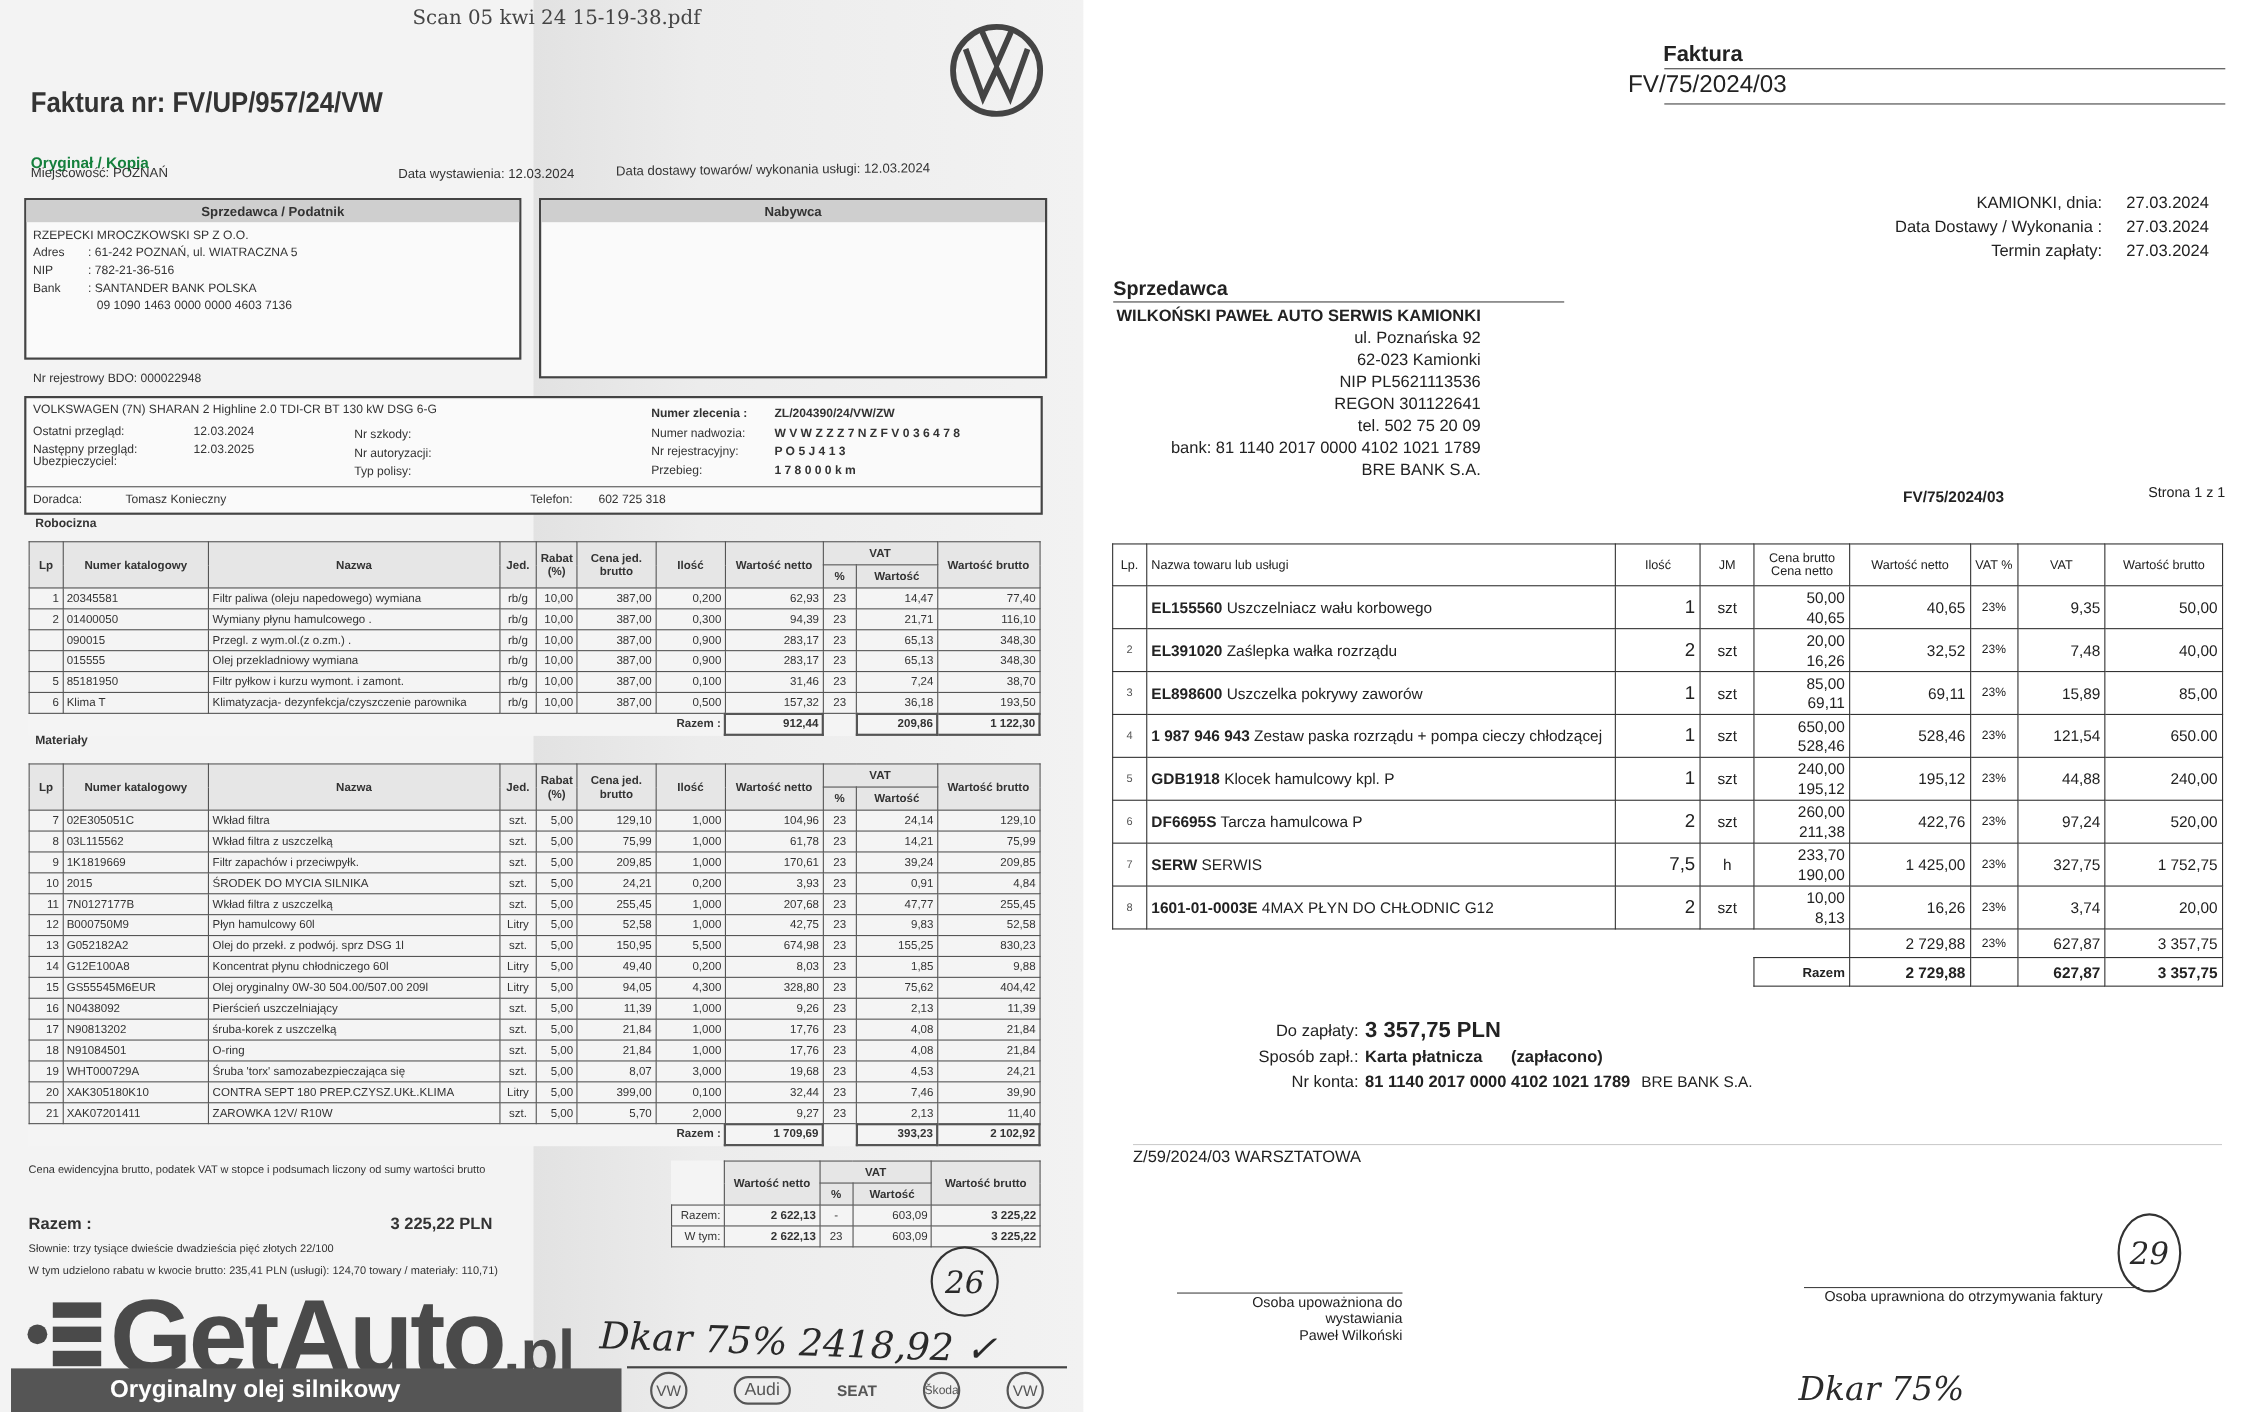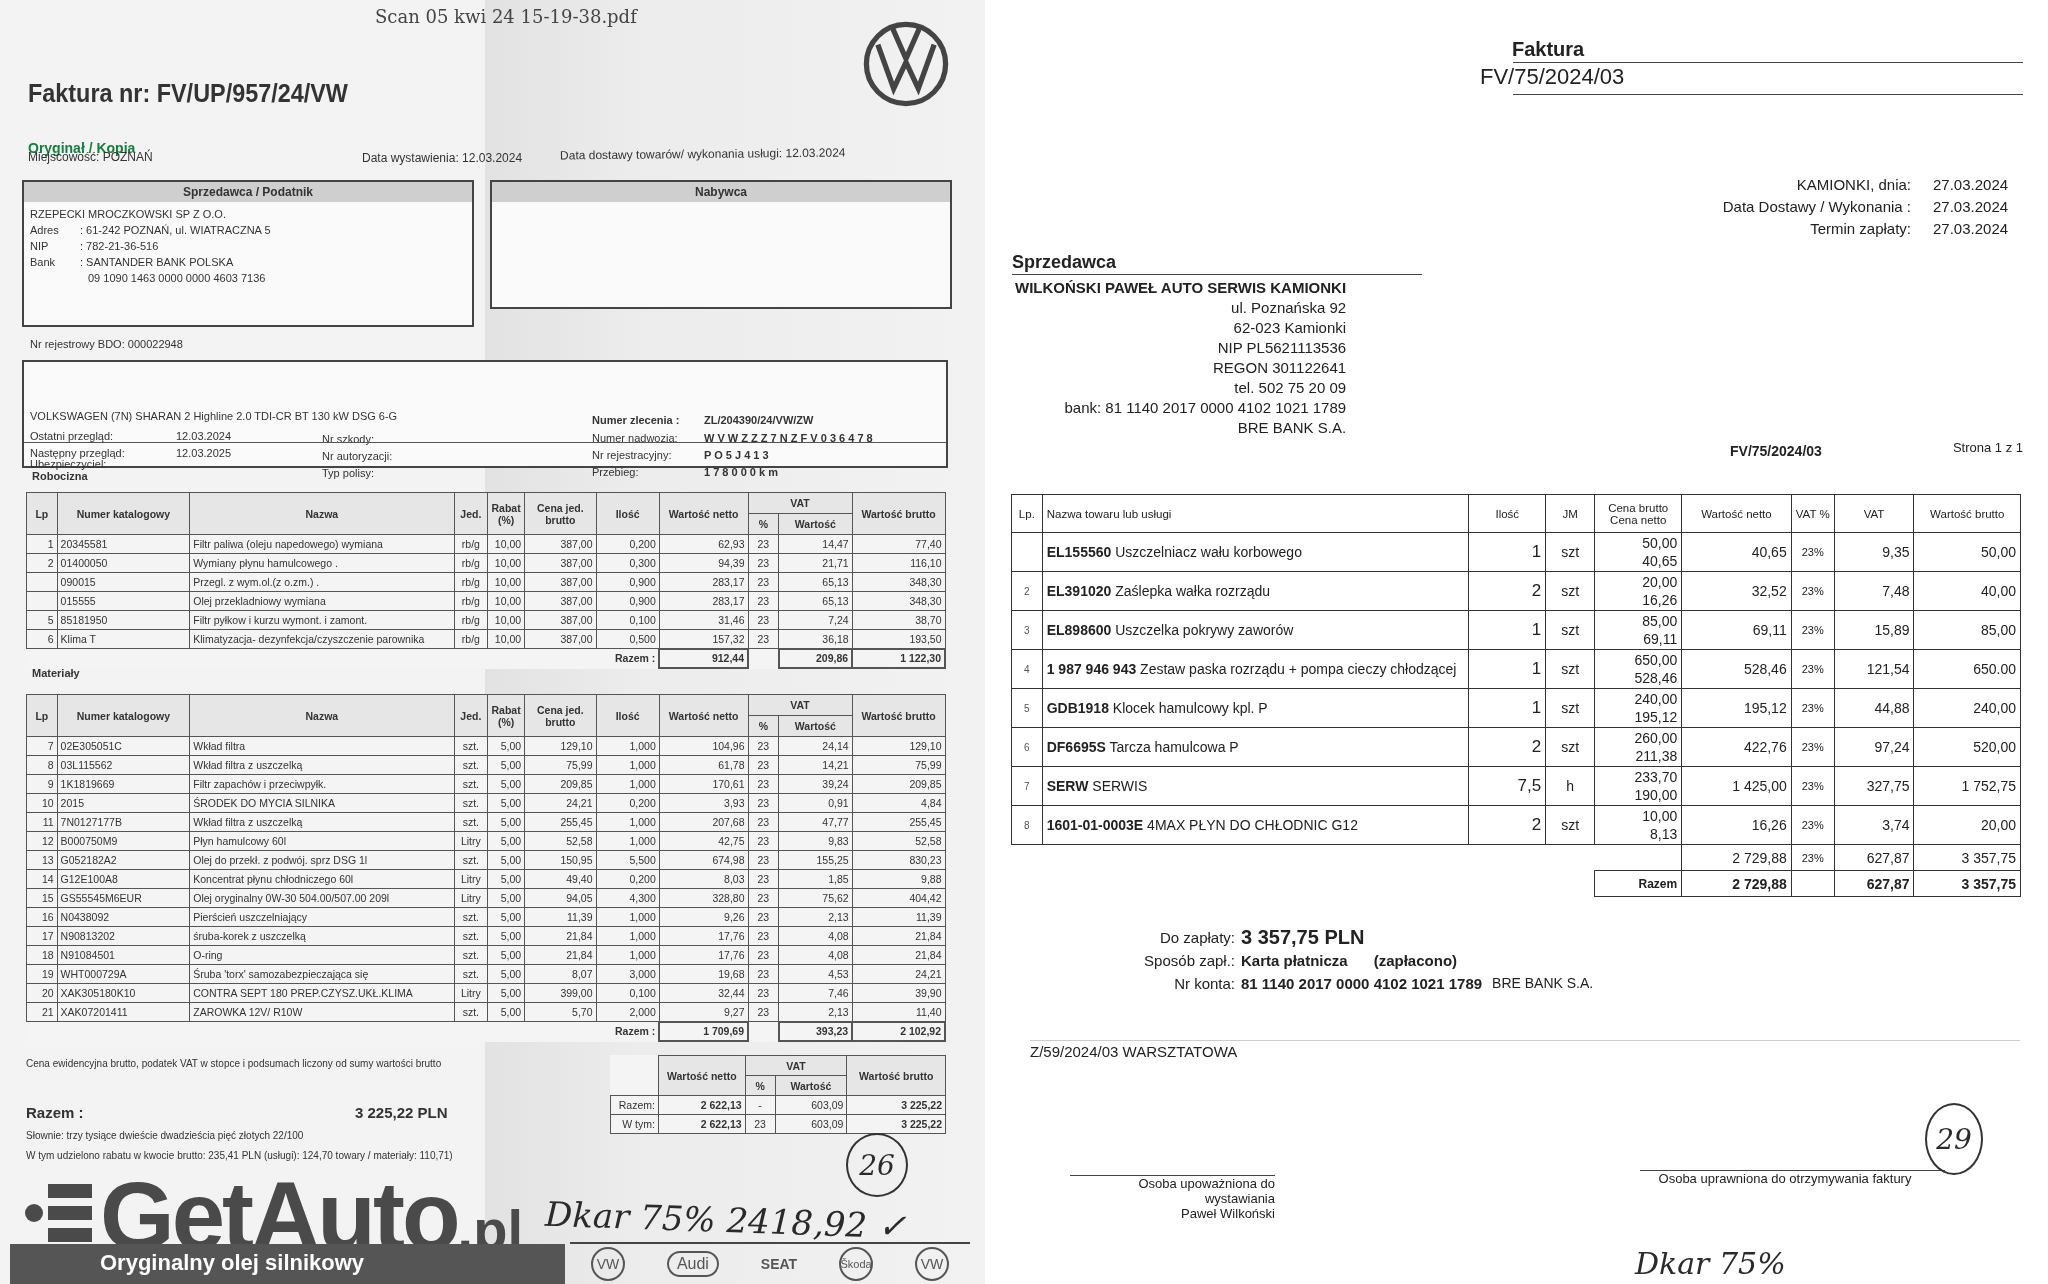--- a/index.html
+++ b/index.html
@@ -12,26 +12,26 @@
   .filename { position: absolute; left: 375px; top: 6px; font-family: "DejaVu Serif", serif; font-size: 18px; color: #444; }
   .vw-logo { position: absolute; left: 862px; top: 20px; width: 88px; height: 88px; }
   .l-title { position: absolute; left: 28px; top: 78px; font-size: 26px; font-weight: bold; color: #333; transform: scaleX(0.9); transform-origin: left; }
   .l-orig { position: absolute; left: 28px; top: 140px; font-size: 14px; font-weight: bold; color: #15803d; }
   .l-miej { position: absolute; left: 28px; top: 150px; font-size: 12px; color: #333; }
   .l-datew { position: absolute; left: 362px; top: 151px; font-size: 12px; color: #333; }
   .l-datad { position: absolute; left: 560px; top: 147px; font-size: 12px; color: #333; transform: rotate(-0.6deg); }
   .box { position: absolute; border: 2px solid #444; background: #fafafa; }
   .box-head { background: #cfcfcf; text-align: center; font-size: 12px; font-weight: bold; padding: 3px 0; color: #333; }
   .seller-box { left: 22px; top: 180px; width: 452px; height: 147px; }
-  .buyer-box { left: 490px; top: 180px; width: 462px; height: 129px; }
+  .buyer-box { left: 490px; top: 180px; width: 462px; height: 164px; }
   .seller-line { font-size: 11px; color: #333; padding: 2px 6px; display: flex; }
   .seller-line .k { width: 50px; }
   .bdo { position: absolute; left: 30px; top: 338px; font-size: 11px; color: #333; }
   .vehicle-box { left: 22px; top: 360px; width: 926px; height: 108px; font-size: 11px; color: #333; }
-  .vrow { position: absolute; font-size: 11px; color: #333; margin-top: 44px; }
+  .vrow { position: absolute; font-size: 11px; color: #333; }
   .section-label { position: absolute; font-size: 11px; font-weight: bold; color: #333; }
 
   table.lt { position: absolute; border-collapse: collapse; font-size: 10.5px; color: #333; background: #f4f4f4; }
   table.lt th, table.lt td { border: 1px solid #555; padding: 1px 3px; height: 19px; }
   table.lt th { font-weight: bold; text-align: center; font-size: 10.5px; background: #e6e6e6; }
   table.lt td.n { text-align: right; }
   table.lt td.c { text-align: center; }
   .razem-row td { border: none !important; }
   .razem-row td.bx { border: 2px solid #555 !important; font-weight: bold; text-align: right; }
 

